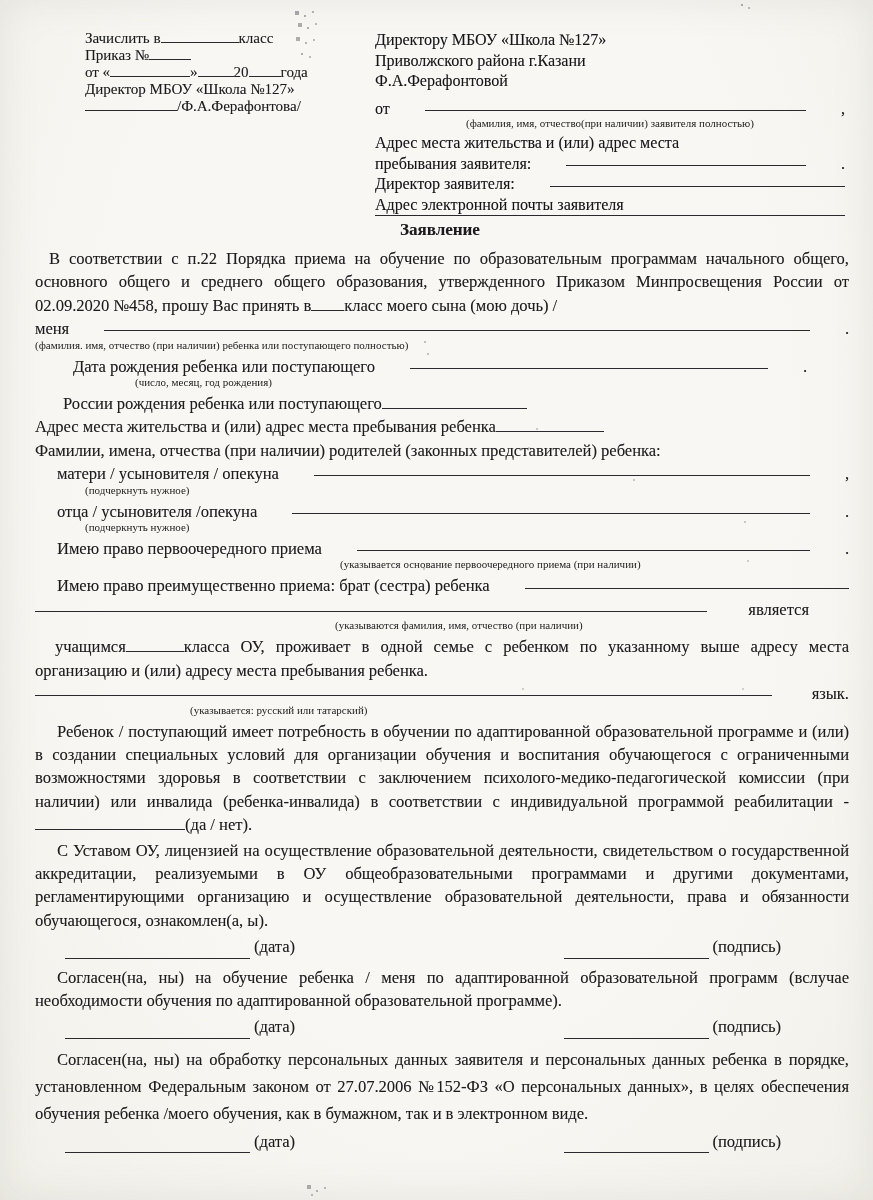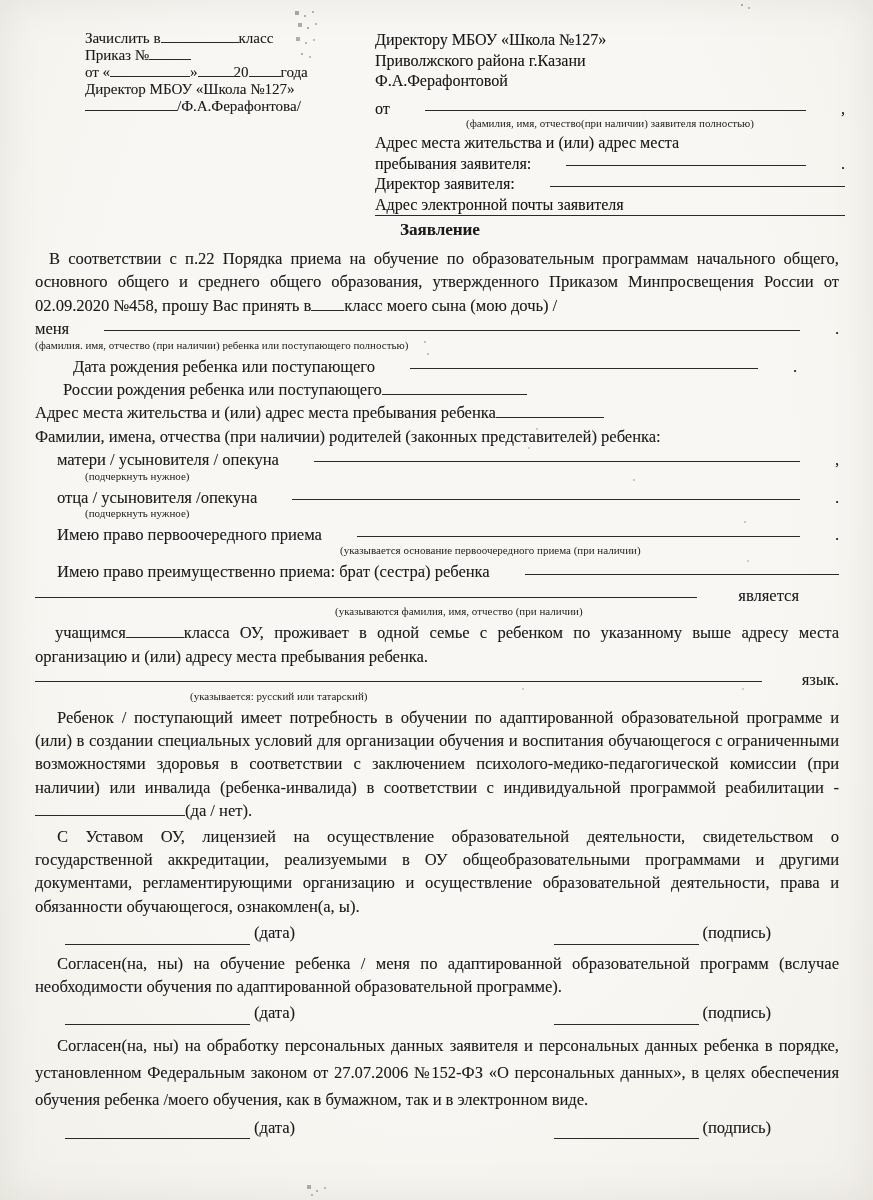--- a/index.html
+++ b/index.html
@@ -24,21 +24,21 @@
 
   
   .bl{display:inline-block;height:0.85em;border-bottom:1.4px solid #2a2a2e;}
   .fline{display:flex;align-items:center;gap:35px;}
   .fline .lbl{white-space:nowrap;}
   .blg{flex:1;height:5px;border-bottom:1.4px solid #2a2a2e;}
 
   .title{margin:4px 0 0 400px;font-weight:bold;font-size:17px;}
 
   
-  .body{padding:7px 34px 0 35px;font-size:16.5px;line-height:23.4px;}
+  .body{padding:7px 24px 0 35px;font-size:16.5px;line-height:23.4px;}
   .jp{text-align:justify;margin:0;}
   .ind14{text-indent:14px;} .ind22{text-indent:22px;}
   .note{font-size:11px;line-height:13px;color:#222;margin-top:-2px;margin-bottom:3px;text-shadow:none;}
   .ml22{margin-left:22px;} .ml28{margin-left:28px;} .ml32{} .ml38{margin-left:38px;}
 
   .signrow{display:flex;align-items:flex-end;margin:3px 0 7px 0;padding-right:68px;}
   .signrow .b1{width:185px;height:5px;border-bottom:1.4px solid #2a2a2e;margin-left:30px;}
   .signrow .b2{width:145px;height:5px;border-bottom:1.4px solid #2a2a2e;}
   .signrow .sp{flex:1;}
   .signrow .lab{white-space:nowrap;padding-left:4px;}
@@ -117,20 +117,21 @@
         <span class="blg"></span>
         <span class="lbl">.</span>
       </div>
     <div class="note">(фамилия. имя, отчество (при наличии) ребенка или поступающего полностью)</div>
 
     <div class="fline ml38" style="padding-right:42px">
         <span class="lbl">Дата рождения ребенка или поступающего</span>
         <span class="blg"></span>
         <span class="lbl">.</span>
       </div>
+    <div class="note" style="margin-left:100px">(число, месяц, год рождения)</div>
 
     <div class="ml28"><span>России рождения ребенка или поступающего</span><span class="bl" style="width:145px"></span></div>
 
     <div class="ml32"><span>Адрес места жительства и (или) адрес места пребывания ребенка</span><span class="bl" style="width:108px"></span></div>
 
     <div class="ml32">Фамилии, имена, отчества (при наличии) родителей (законных представителей) ребенка:</div>
 
     <div class="fline ml22">
         <span class="lbl">матери / усыновителя / опекуна</span>
         <span class="blg"></span>

